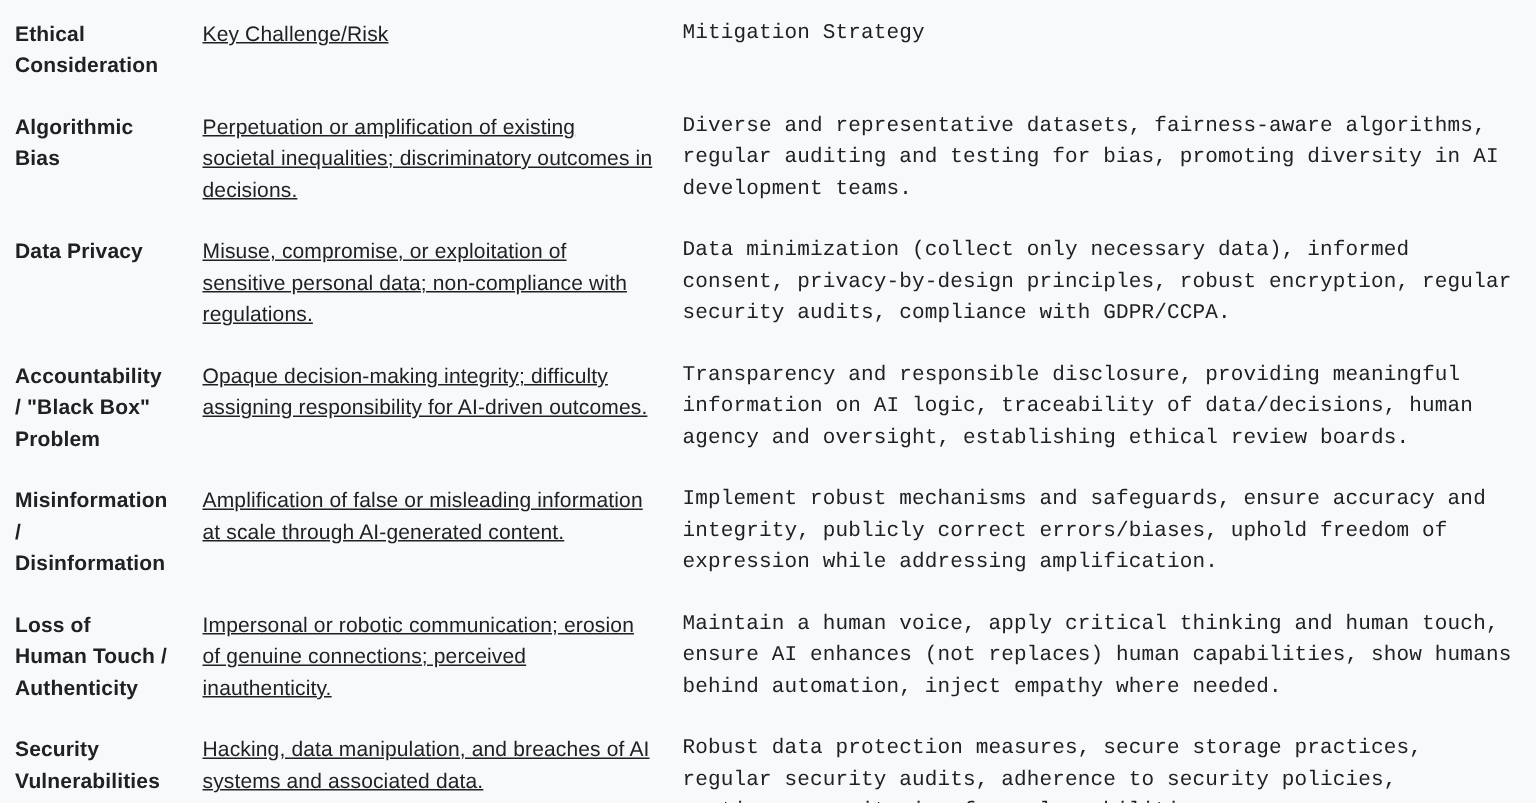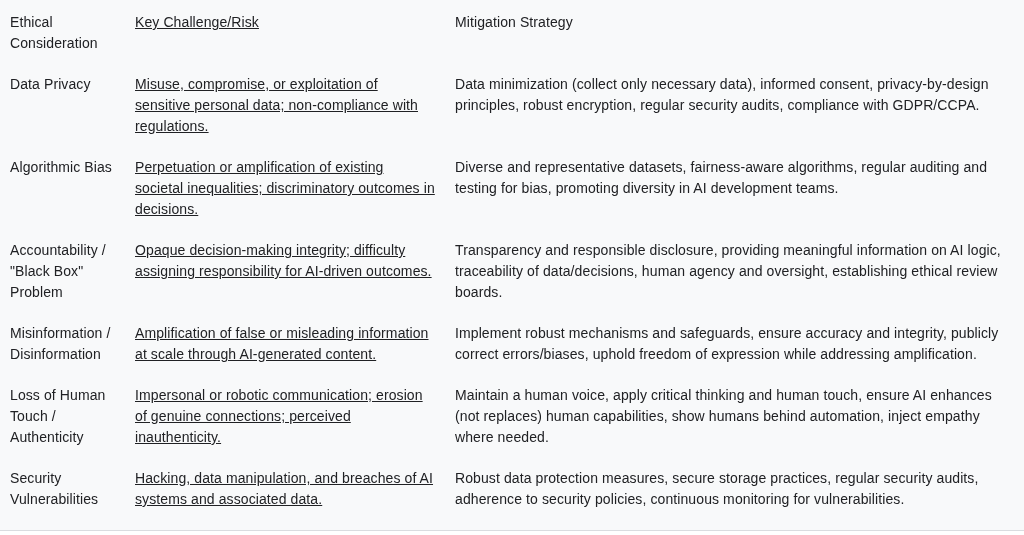--- a/index.html
+++ b/index.html
@@ -30,54 +30,56 @@
     line-height: 21px;
     letter-spacing: 0.1px;
     color: #202124;
     padding-bottom: 20px;
   }
   .ethics-table th:nth-child(1),
   .ethics-table td:nth-child(1) {
     width: 135px;
     padding-left: 10px;
     padding-right: 23px;
+    font-weight: bold;
   }
   .ethics-table th:nth-child(2),
   .ethics-table td:nth-child(2) {
     width: 320px;
     padding-right: 20px;
     text-decoration: underline;
   }
   .ethics-table th:nth-child(3),
   .ethics-table td:nth-child(3) {
     padding-right: 14px;
+    font-family: Liberation Mono, monospace;
   }
 </style>
 </head>
 <body>
 
 <div class="table-card">
   <table class="ethics-table">
     <thead>
       <tr>
         <th>Ethical Consideration</th>
         <th>Key Challenge/Risk</th>
         <th>Mitigation Strategy</th>
       </tr>
     </thead>
     <tbody>
         <tr>
+          <td>Algorithmic Bias</td>
+          <td>Perpetuation or amplification of existing societal inequalities; discriminatory outcomes in decisions.</td>
+          <td>Diverse and representative datasets, fairness-aware algorithms, regular auditing and testing for bias, promoting diversity in AI development teams.</td>
+        </tr>
+        <tr>
           <td>Data Privacy</td>
           <td>Misuse, compromise, or exploitation of sensitive personal data; non-compliance with regulations.</td>
           <td>Data minimization (collect only necessary data), informed consent, privacy-by-design principles, robust encryption, regular security audits, compliance with GDPR/CCPA.</td>
-        </tr>
-        <tr>
-          <td>Algorithmic Bias</td>
-          <td>Perpetuation or amplification of existing societal inequalities; discriminatory outcomes in decisions.</td>
-          <td>Diverse and representative datasets, fairness-aware algorithms, regular auditing and testing for bias, promoting diversity in AI development teams.</td>
         </tr>
         <tr>
           <td>Accountability / "Black Box" Problem</td>
           <td>Opaque decision-making integrity; difficulty assigning responsibility for AI-driven outcomes.</td>
           <td>Transparency and responsible disclosure, providing meaningful information on AI logic, traceability of data/decisions, human agency and oversight, establishing ethical review boards.</td>
         </tr>
         <tr>
           <td>Misinformation / Disinformation</td>
           <td>Amplification of false or misleading information at scale through AI-generated content.</td>
           <td>Implement robust mechanisms and safeguards, ensure accuracy and integrity, publicly correct errors/biases, uphold freedom of expression while addressing amplification.</td>

